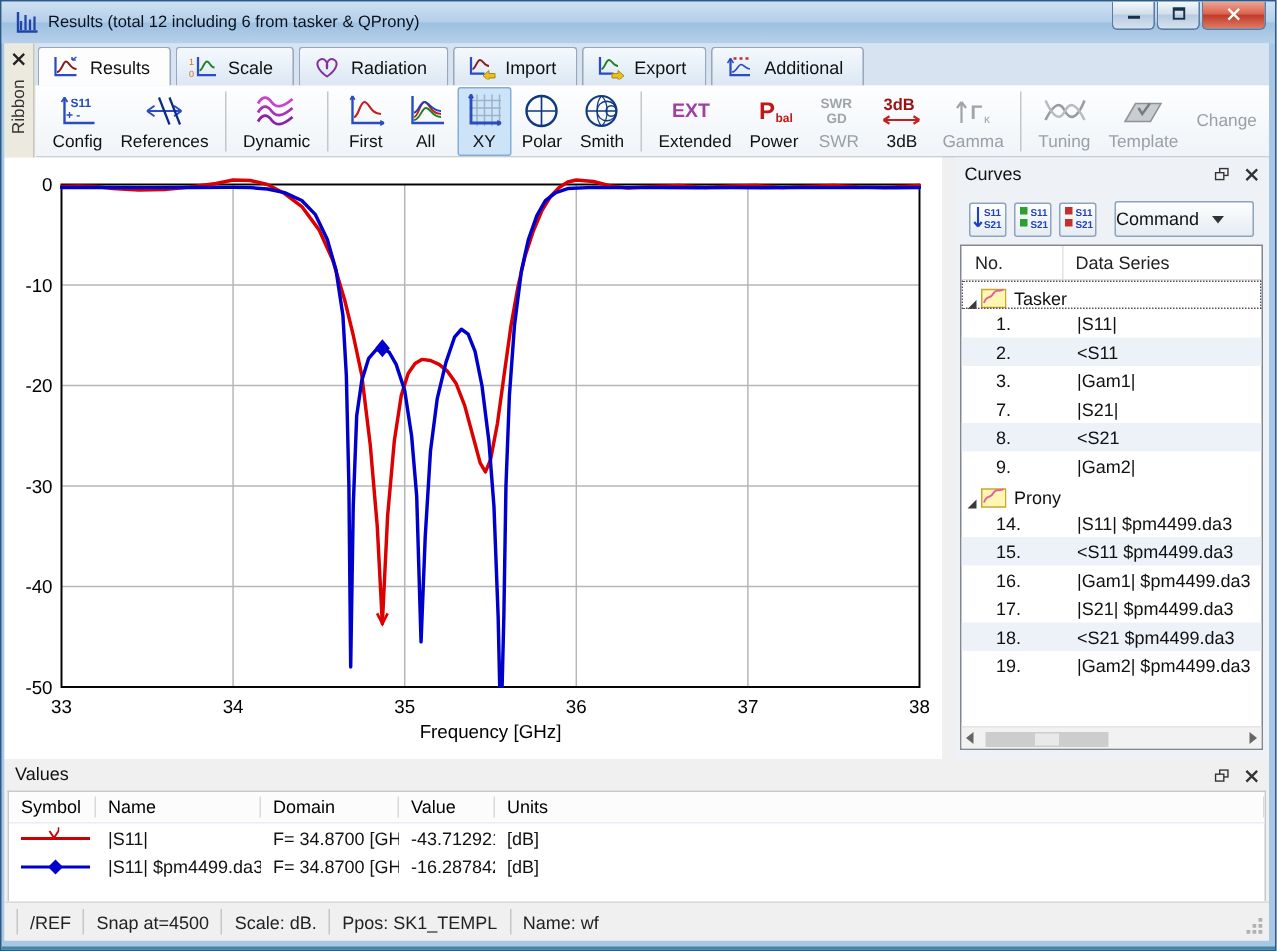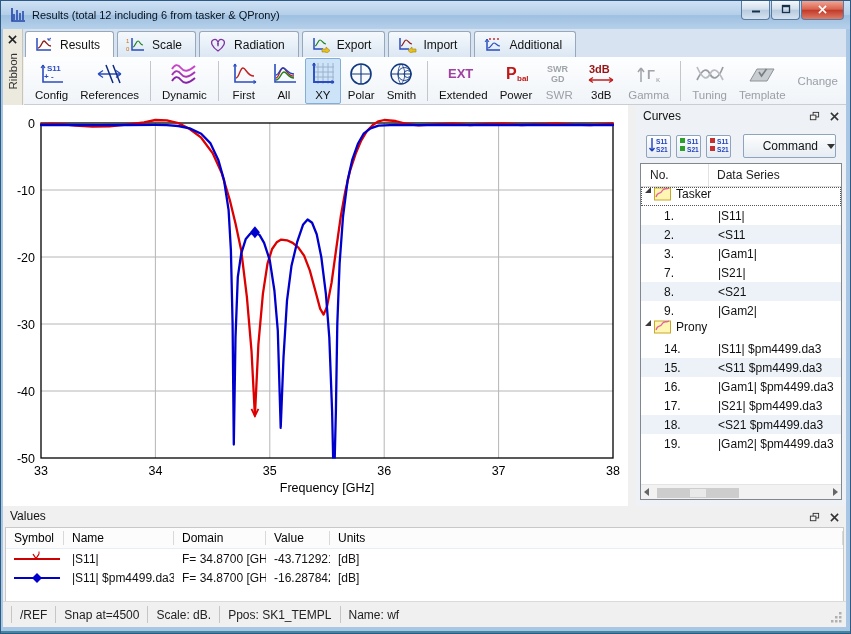--- a/index.html
+++ b/index.html
@@ -36,27 +36,27 @@
 
 .chart{position:absolute;left:0;top:76px;width:625px;height:401px;background:#fff}
 #chart-svg{display:block;width:625px;height:401px;font-family:"Liberation Sans",sans-serif}
 
 .curves-panel{position:absolute;left:633px;top:76px;width:210px;height:401px;background:#eef1f5}
 .panel-head{position:relative;height:24px;padding:4px 4px 0 7px;color:#111}
 .panel-icons{position:absolute;right:5px;top:5px;display:flex;gap:7px;align-items:center;color:#333}
 .pic{width:13px;height:13px;display:flex;align-items:center;justify-content:center}
 .cv-buttons{position:absolute;left:10px;top:29px;display:flex;gap:5px;align-items:center}
 .sbtn{width:25px;height:23px;border:1px solid #8ea4bc;border-radius:2px;background:linear-gradient(#fdfefe,#e6ecf3);display:flex;align-items:center;justify-content:center}
-.cmdbtn{width:93px;height:24px;border:1px solid #8ea4bc;border-radius:2px;background:linear-gradient(#fdfefe,#e6ecf3);display:flex;align-items:center;justify-content:flex-end;gap:9px;margin-left:7px}
+.cmdbtn{width:93px;height:24px;border:1px solid #8ea4bc;border-radius:2px;background:linear-gradient(#fdfefe,#e6ecf3);display:flex;align-items:center;justify-content:flex-start;gap:9px;margin-left:7px}
 .cmd-arrow{width:0;height:0;border-left:4px solid transparent;border-right:4px solid transparent;border-top:5px solid #333}
 .cv-list{position:absolute;left:4px;top:58px;width:202px;height:337px;background:#fff;border:1px solid #82878f;overflow:hidden}
 .cv-header{display:flex;height:23px;border-bottom:1px solid #dcdcdc;align-items:center;color:#222}
 .cv-h-no{width:68px;padding-left:9px;border-right:1px solid #e2e2e2;height:100%;display:flex;align-items:center}
 .cv-h-ds{padding-left:8px}
-.cv-group{height:19px;display:flex;align-items:flex-start;padding-left:4px}
+.cv-group{height:19px;display:flex;align-items:flex-end;padding-left:4px}
 .cv-group.focused{outline:1px dotted #555;outline-offset:-1px}
 .exp{width:0;height:0;border-bottom:6px solid #3a3a3a;border-left:6px solid transparent;margin-right:3px}
 .gicon{width:17px;height:14px;display:inline-flex;margin-right:5px}
 .gicon svg{width:100%;height:100%}
 .cv-row{height:19px;display:flex;align-items:center}
 .cv-row.alt{background:#edf2f9}
 .cv-row .no{width:68px;padding-left:23px;flex:0 0 auto}
 .cv-row .nm{padding-left:9px;white-space:nowrap}
 .cv-scroll{position:absolute;left:0;bottom:0;width:200px;height:15px;background:#f2f2f2;border-top:1px solid #e4e4e4;display:flex;align-items:center;justify-content:space-between;padding:0 3px}
 .scr-left{width:0;height:0;border-top:4px solid transparent;border-bottom:4px solid transparent;border-right:5px solid #666}
@@ -141,35 +141,35 @@
             <svg viewBox="0 0 20 17">
               <path d="M10 15C4 11 2 6 5 4s6 1 5 6c-1-5 2-8 5-6s1 7-5 11z" stroke="#8030a0" stroke-width="1.3" fill="none"></path>
             </svg>
           </span>
           <span>Radiation</span>
         </div>
         <div class="tab">
           <span class="ticon">
             <svg viewBox="0 0 20 17">
               <path d="M3 2v11h9" stroke="#2a4cc0" stroke-width="1.5" fill="none"></path>
-              <path d="M4 10c2 0 3-6 5-6s3 4 6 4" stroke="#208020" stroke-width="1.2" fill="none"></path>
-              <path d="M11 13h4v-2l4 3.5-4 3.5v-2h-4z" fill="#e8c020" stroke="#a08010" stroke-width="0.6"></path>
+              <path d="M4 10c2 0 3-6 5-6s3 4 6 4" stroke="#8a1a1a" stroke-width="1.2" fill="none"></path>
+              <path d="M19 13h-4v-2l-4 3.5 4 3.5v-2h4z" fill="#e8c020" stroke="#a08010" stroke-width="0.6"></path>
             </svg>
           </span>
-          <span>Export</span>
+          <span>Import</span>
         </div>
         <div class="tab">
           <span class="ticon">
             <svg viewBox="0 0 20 17">
               <path d="M3 2v11h9" stroke="#2a4cc0" stroke-width="1.5" fill="none"></path>
-              <path d="M4 10c2 0 3-6 5-6s3 4 6 4" stroke="#8a1a1a" stroke-width="1.2" fill="none"></path>
-              <path d="M19 13h-4v-2l-4 3.5 4 3.5v-2h4z" fill="#e8c020" stroke="#a08010" stroke-width="0.6"></path>
+              <path d="M4 10c2 0 3-6 5-6s3 4 6 4" stroke="#208020" stroke-width="1.2" fill="none"></path>
+              <path d="M11 13h4v-2l4 3.5-4 3.5v-2h-4z" fill="#e8c020" stroke="#a08010" stroke-width="0.6"></path>
             </svg>
           </span>
-          <span>Import</span>
+          <span>Export</span>
         </div>
         <div class="tab">
           <span class="ticon">
             <svg viewBox="0 0 20 17">
               <path d="M4 3v11h13" stroke="#2a4cc0" stroke-width="1.5" fill="none"></path>
               <path d="M4 3l-2 3m2-3l2 3" stroke="#2a4cc0" stroke-width="1" fill="none"></path>
               <path d="M6 3h2m2 0h2m2 0h2" stroke="#c03030" stroke-width="1.6"></path>
               <path d="M5 12c3 0 4-5 6-5s3 3 6 3" stroke="#2a4cc0" stroke-width="1.1" fill="none"></path>
             </svg>
           </span>

